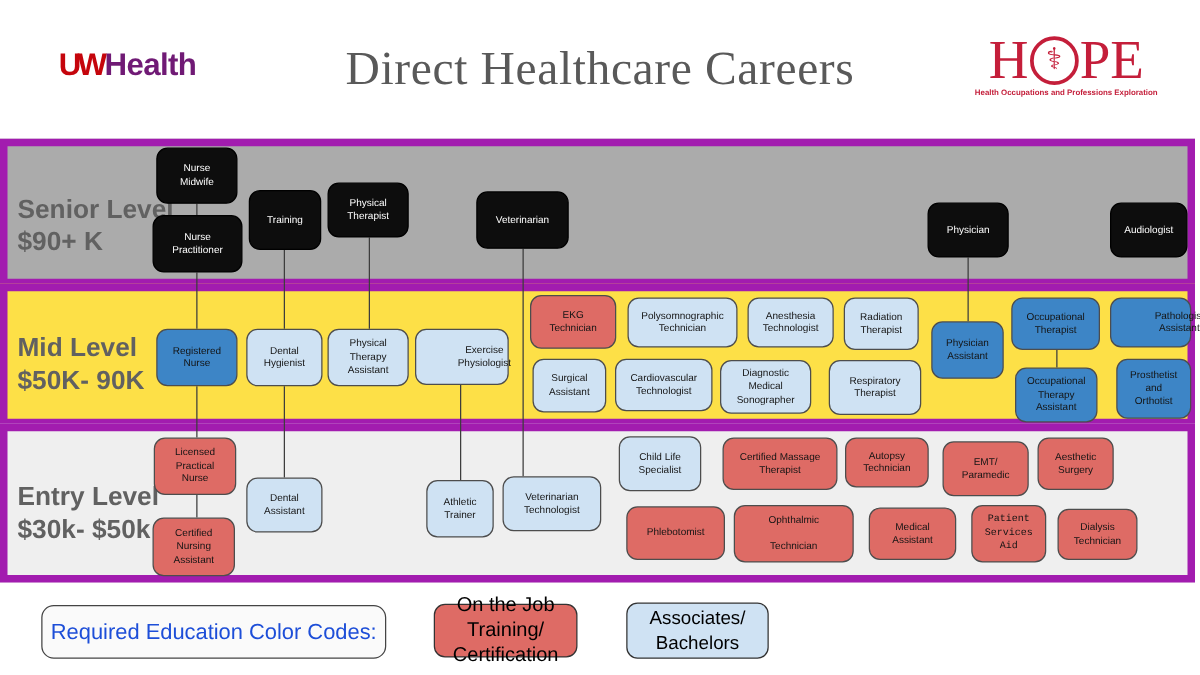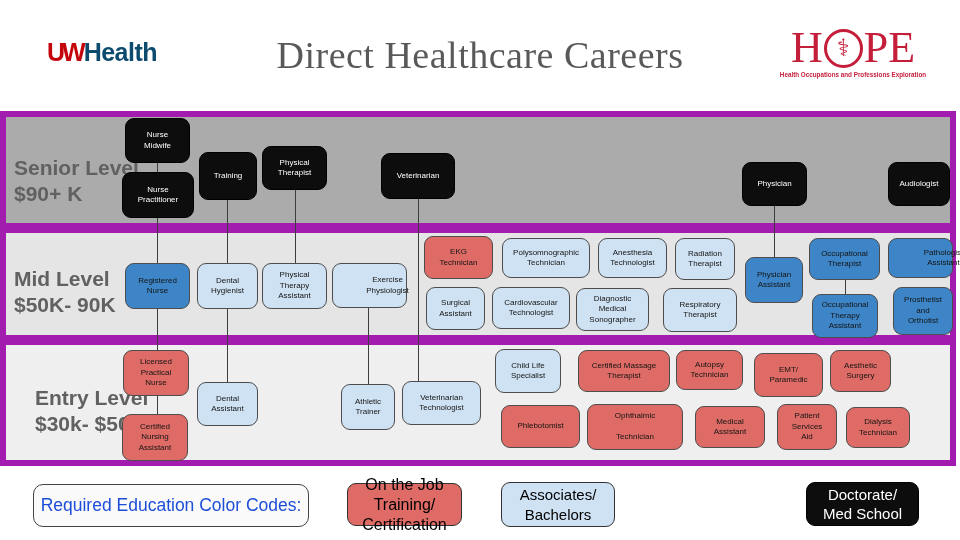--- a/index.html
+++ b/index.html
@@ -3,21 +3,21 @@
 <meta charset="utf-8">
 <style>
   html,body{margin:0;padding:0;background:#ffffff;}
   #stage{
     position:relative;width:960px;height:540px;background:#ffffff;overflow:hidden;
     font-family:"Liberation Sans",sans-serif;
   }
   
   #uw-logo{position:absolute;left:47px;top:38px;font-size:25px;font-weight:bold;letter-spacing:-0.5px;white-space:nowrap;}
   #uw-logo .uw{color:#c5050c;letter-spacing:-3px;margin-right:1px;}
-  #uw-logo .health{color:#0c4a6e;}
+  #uw-logo .health{color:#701a75;}
   #page-title{
     position:absolute;left:0;right:0;top:33px;text-align:center;
     font-family:"Liberation Serif",serif;font-size:38px;color:#595959;letter-spacing:0.5px;
   }
   #hope-logo{position:absolute;left:778px;top:26px;width:150px;text-align:center;color:#c41e3a;}
   #hope-word{display:flex;align-items:center;justify-content:center;font-family:"Liberation Serif",serif;font-size:44px;line-height:44px;}
   #hope-word .o-circle{
     display:inline-flex;align-items:center;justify-content:center;
     width:33px;height:33px;border:3px solid #c41e3a;border-radius:50%;
     font-size:24px;line-height:1;margin:0 1px;
@@ -65,25 +65,25 @@
       <span>H</span>
         <span class="o-circle">⚕</span>
         <span>PE</span>
     </div>
     <div id="hope-tagline">Health Occupations and Professions Exploration</div>
   </div>
 
   <div class="band" id="band-senior" style="background: rgb(171, 171, 171);">
     <div class="level-label" style="top:38px;"><span>Senior Level</span><br><span>$90+ K</span></div>
   </div>
-  <div class="band" id="band-mid" style="background: #e5e5e5;">
+  <div class="band" id="band-mid" style="background: #fde047;">
     <div class="level-label" style="top:33px;"><span>Mid Level</span><br><span>$50K- 90K</span></div>
   </div>
   <div class="band" id="band-entry" style="background: rgb(239, 239, 239);">
-    <div class="level-label" style="top:40px;margin-left:21px;"><span>Entry Level</span><br><span>$30k- $50k</span></div>
+    <div class="level-label" style="top:40px;"><span>Entry Level</span><br><span>$30k- $50k</span></div>
   </div>
 
   <div id="nodes">
       <div class="connector" style="left: 157px; top: 163px; height: 9px;"></div>
       <div class="connector" style="left: 157px; top: 218px; height: 45px;"></div>
       <div class="connector" style="left: 157px; top: 309px; height: 41px;"></div>
       <div class="connector" style="left: 157px; top: 396px; height: 18px;"></div>
       <div class="connector" style="left: 227px; top: 200px; height: 63px;"></div>
       <div class="connector" style="left: 227px; top: 309px; height: 73px;"></div>
       <div class="connector" style="left: 295px; top: 190px; height: 73px;"></div>
@@ -160,29 +160,27 @@
       <div class="career-box edu-on_the_job" style="left: 754px; top: 353px; width: 69px; height: 44px; background: rgb(222, 107, 101);">EMT/
 Paramedic</div>
       <div class="career-box edu-on_the_job" style="left: 830px; top: 350px; width: 61px; height: 42px; background: rgb(222, 107, 101);">Aesthetic
 Surgery</div>
       <div class="career-box edu-on_the_job" style="left: 501px; top: 405px; width: 79px; height: 43px; background: rgb(222, 107, 101);">Phlebotomist</div>
       <div class="career-box edu-on_the_job" style="left: 587px; top: 404px; width: 96px; height: 46px; background: rgb(222, 107, 101);">Ophthalmic
 
 Technician</div>
       <div class="career-box edu-on_the_job" style="left: 695px; top: 406px; width: 70px; height: 42px; background: rgb(222, 107, 101);">Medical
 Assistant</div>
-      <div class="career-box edu-on_the_job" style="left: 777px; top: 404px; width: 60px; height: 46px; background: rgb(222, 107, 101);">Patient
+      <div class="career-box edu-on_the_job" style="left: 777px; top: 404px; width: 60px; height: 46px; background: rgb(222, 107, 101); font-family: Liberation Mono, monospace;">Patient
 Services
 Aid</div>
       <div class="career-box edu-on_the_job" style="left: 846px; top: 407px; width: 64px; height: 41px; background: rgb(222, 107, 101);">Dialysis
 Technician</div>
     </div>
 
   <div class="legend-box" id="legend-title-box">Required Education Color Codes:</div>
   <div class="legend-box" id="legend-otj" style="background: rgb(222, 107, 101);">On the Job
 Training/
 Certification</div>
   <div class="legend-box" id="legend-assoc" style="background: rgb(207, 226, 243);">Associates/
 Bachelors</div>
-  <div class="legend-box" id="legend-doctorate" style="background: rgb(13, 13, 13);">Doctorate/
-Med School</div>
 
 </div>
 
 </body></html>

